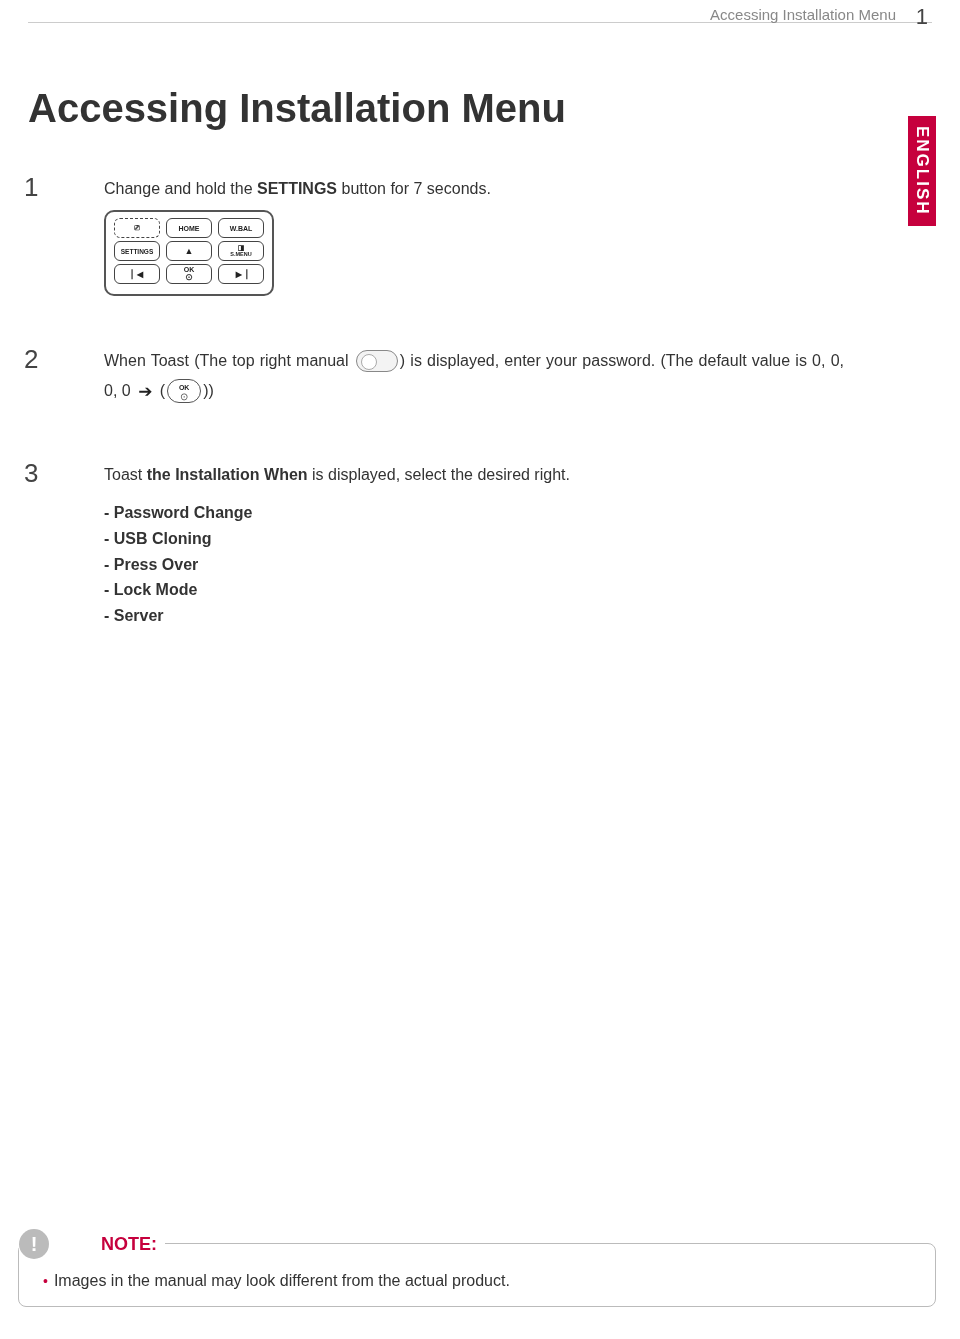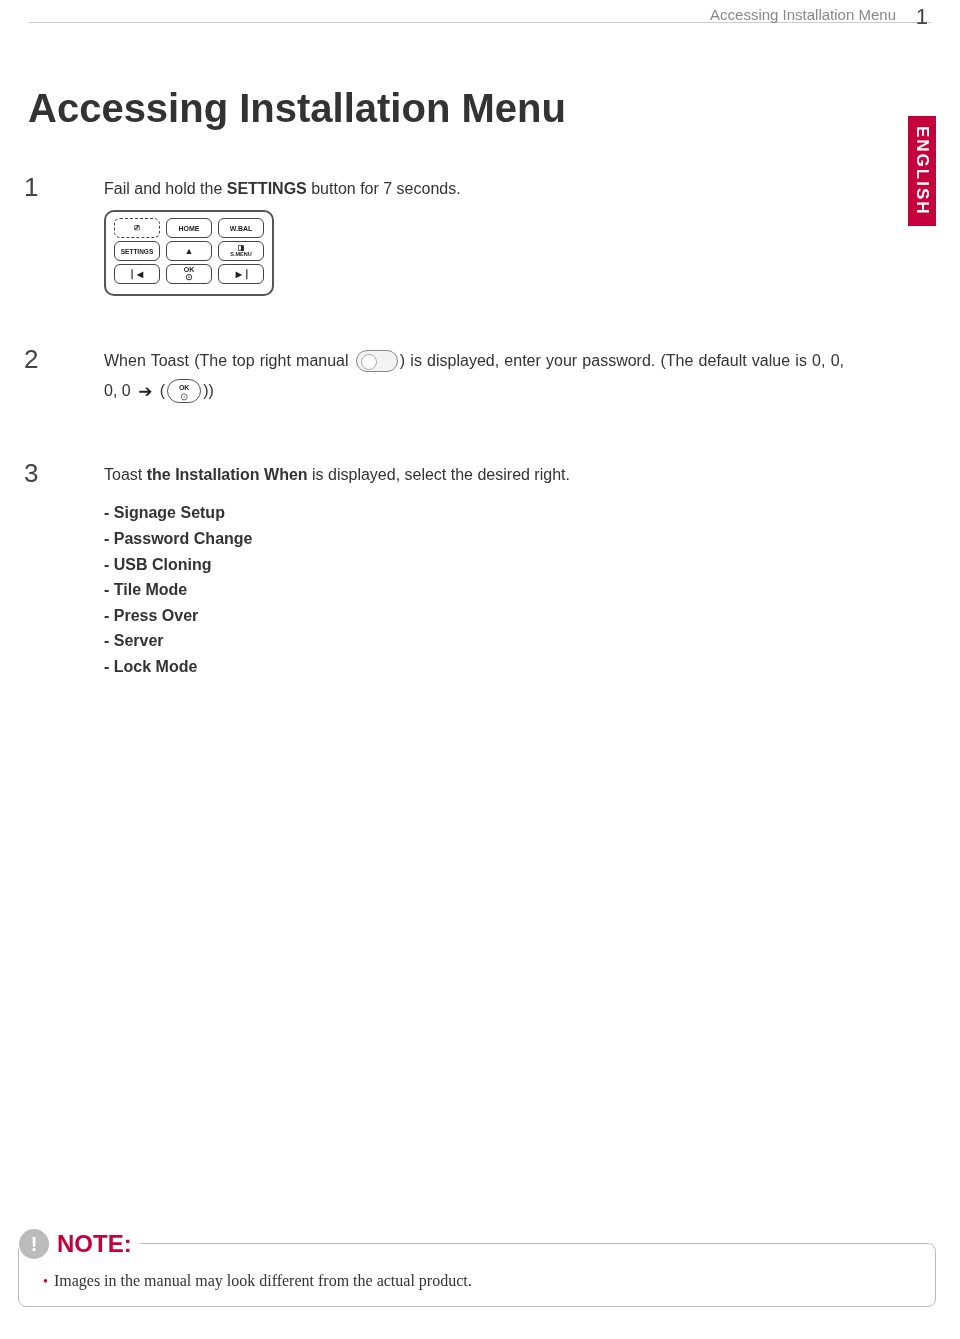--- a/index.html
+++ b/index.html
@@ -215,28 +215,28 @@
     border-radius: 50%;
     background: #bbb;
     color: #fff;
     display: flex;
     align-items: center;
     justify-content: center;
     font-size: 20px;
     font-weight: bold;
   }
   .note-label {
-    font-size: 24px;
+    font-size: 18px;
     font-weight: bold;
     color: #c6003d;
+    margin-left: 44px;
   }
   .note-body {
     font-size: 16px;
     color: #333;
-    font-family: Liberation Serif, serif;
   }
   .note-bullet {
     color: #c6003d;
     margin-right: 6px;
     font-size: 14px;
   }
   .remote-arrow-up::before {
     content: "▲"; font-size: 9px; color: #222;
   }
   .remote-arrow-prev::before {
@@ -272,21 +272,21 @@
 <div class="header-text">Accessing Installation Menu</div>
 <div class="page-num-top">1</div>
 
 <div class="side-tab">ENGLISH</div>
 
 <div class="heading">Accessing Installation Menu</div>
 
 <div class="step step-1">
   <div class="step-num">1</div>
   <div class="step-body">
-    <span>Fail and hold the </span><span class="bold">SETTINGS</span><span> button for 7 seconds.</span>
+    <span>Change and hold the </span><span class="bold">SETTINGS</span><span> button for 7 seconds.</span>
   </div>
 </div>
 
 <div class="remote-box">
   <div class="remote-row">
     <div class="remote-btn remote-dotted">⎚</div>
     <div class="remote-btn">HOME</div>
     <div class="remote-btn">W.BAL</div>
   </div>
   <div class="remote-row">
@@ -318,27 +318,25 @@
   <div class="step-body">
     <span>When Toast (The top right manual </span><span class="toast-icon"></span><span>) is displayed, enter your password. (The default value is 0, 0, 0, 0 </span><span class="arrow-icon">➔</span> (<span class="ok-icon"><span class="ok-text">OK</span><span class="ok-dot">⊙</span></span>)<span>)</span>
   </div>
 </div>
 
 <div class="step step-3">
   <div class="step-num">3</div>
   <div class="step-body">
     <span>Toast </span><span class="bold">the Installation When</span><span> is displayed, select the desired right.</span>
     <div class="menu-list">
-      <div>- Signage Setup</div>
       <div>- Password Change</div>
       <div>- USB Cloning</div>
-      <div>- Tile Mode</div>
       <div>- Press Over</div>
+      <div>- Lock Mode</div>
       <div>- Server</div>
-      <div>- Lock Mode</div>
     </div>
   </div>
 </div>
 
 <div class="note-box">
   <div class="note-label-wrap">
     <div class="note-icon">!</div>
     <div class="note-label">NOTE:</div>
   </div>
   <div class="note-body">

